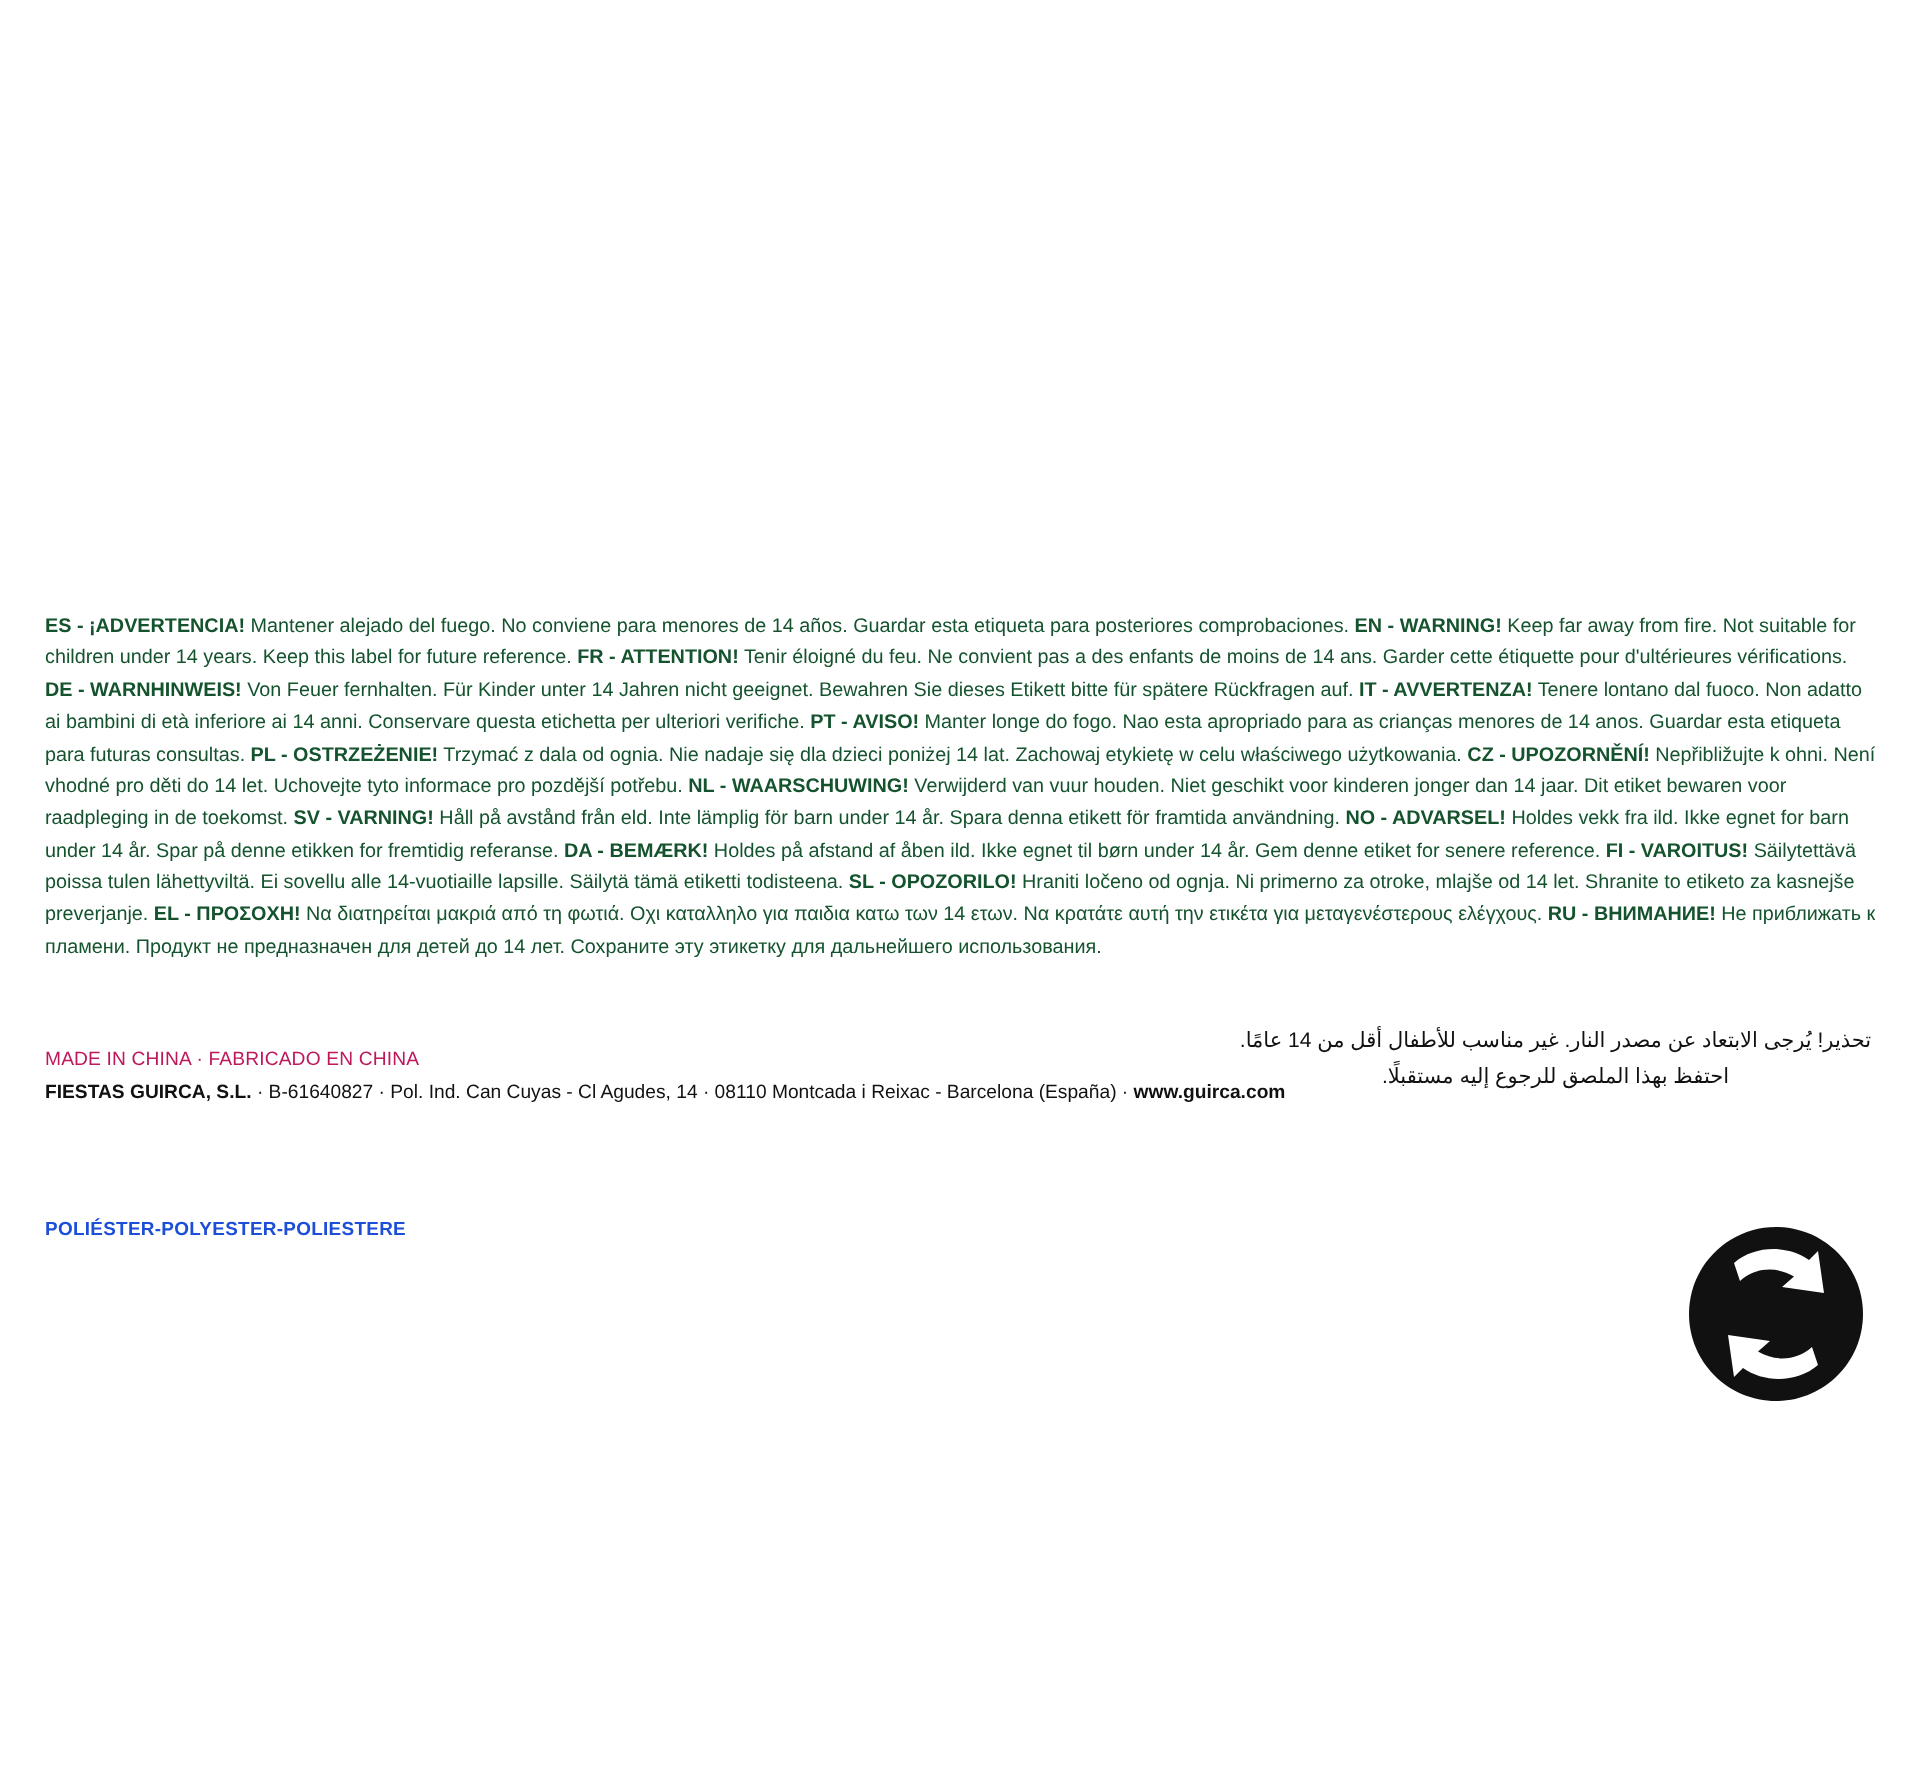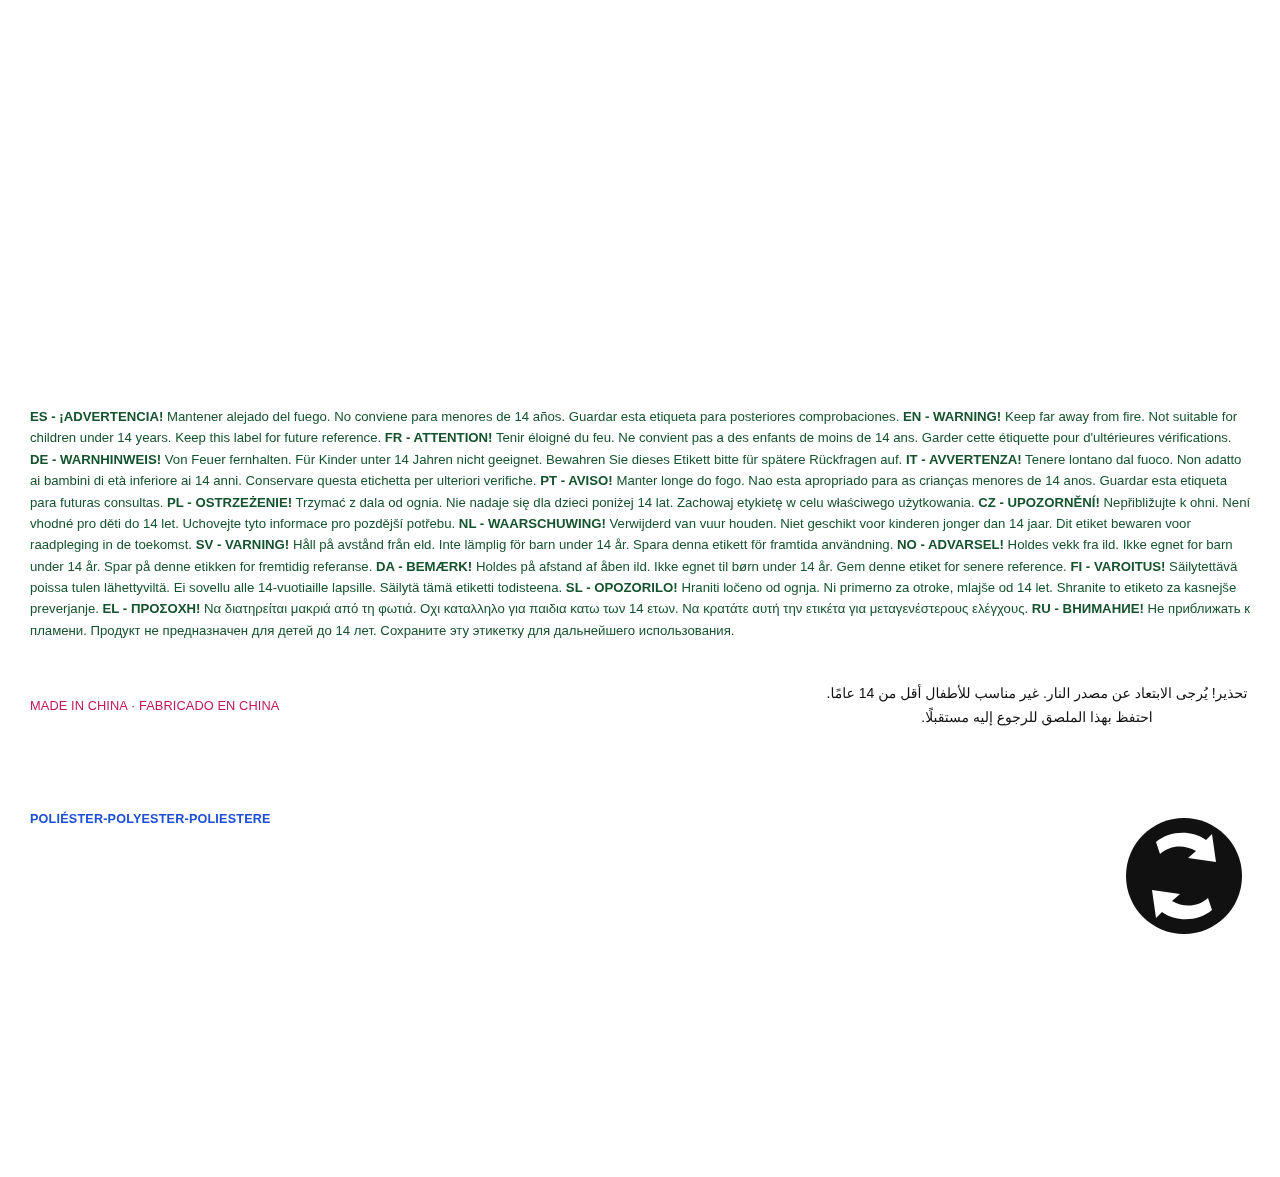--- a/index.html
+++ b/index.html
@@ -92,20 +92,23 @@
 <body>
 
 <div class="label-sheet">
 
   <div class="warning-block"><b>ES - ¡ADVERTENCIA!</b> Mantener alejado del fuego. No conviene para menores de 14 años. Guardar esta etiqueta para posteriores comprobaciones. <b>EN - WARNING!</b> Keep far away from fire. Not suitable for children under 14 years. Keep this label for future reference. <b>FR - ATTENTION!</b> Tenir éloigné du feu. Ne convient pas a des enfants de moins de 14 ans. Garder cette étiquette pour d'ultérieures vérifications. <b>DE - WARNHINWEIS!</b> Von Feuer fernhalten. Für Kinder unter 14 Jahren nicht geeignet. Bewahren Sie dieses Etikett bitte für spätere Rückfragen auf. <b>IT - AVVERTENZA!</b> Tenere lontano dal fuoco. Non adatto ai bambini di età inferiore ai 14 anni. Conservare questa etichetta per ulteriori verifiche. <b>PT - AVISO!</b> Manter longe do fogo. Nao esta apropriado para as crianças menores de 14 anos. Guardar esta etiqueta para futuras consultas. <b>PL - OSTRZEŻENIE!</b> Trzymać z dala od ognia. Nie nadaje się dla dzieci poniżej 14 lat. Zachowaj etykietę w celu właściwego użytkowania. <b>CZ - UPOZORNĚNÍ!</b> Nepřibližujte k ohni. Není vhodné pro děti do 14 let. Uchovejte tyto informace pro pozdější potřebu. <b>NL - WAARSCHUWING!</b> Verwijderd van vuur houden. Niet geschikt voor kinderen jonger dan 14 jaar. Dit etiket bewaren voor raadpleging in de toekomst. <b>SV - VARNING!</b> Håll på avstånd från eld. Inte lämplig för barn under 14 år. Spara denna etikett för framtida användning. <b>NO - ADVARSEL!</b> Holdes vekk fra ild. Ikke egnet for barn under 14 år. Spar på denne etikken for fremtidig referanse. <b>DA - BEMÆRK!</b> Holdes på afstand af åben ild. Ikke egnet til børn under 14 år. Gem denne etiket for senere reference. <b>FI - VAROITUS!</b> Säilytettävä poissa tulen lähettyviltä. Ei sovellu alle 14-vuotiaille lapsille. Säilytä tämä etiketti todisteena. <b>SL - OPOZORILO!</b> Hraniti ločeno od ognja. Ni primerno za otroke, mlajše od 14 let. Shranite to etiketo za kasnejše preverjanje. <b>EL - ΠΡΟΣΟΧΗ!</b> Να διατηρείται μακριά από τη φωτιά. Οχι καταλληλο για παιδια κατω των 14 ετων. Να κρατάτε αυτή την ετικέτα για μεταγενέστερους ελέγχους. <b>RU - ВНИМАНИЕ!</b> Не приближать к пламени. Продукт не предназначен для детей до 14 лет. Сохраните эту этикетку для дальнейшего использования.</div>
 
   <div class="arabic-block">تحذير! يُرجى الابتعاد عن مصدر النار. غير مناسب للأطفال أقل من 14 عامًا. احتفظ بهذا الملصق للرجوع إليه مستقبلًا.</div>
 
   <div class="made-in">MADE IN CHINA · FABRICADO EN CHINA</div>
 
+  <div class="company-line">
+    <span class="company-name">FIESTAS GUIRCA, S.L.</span><span class="company-address"> · B-61640827 · Pol. Ind. Can Cuyas - Cl Agudes, 14 · 08110 Montcada i Reixac - Barcelona (España) · </span><span class="company-web">www.guirca.com</span>
+  </div>
 
   <div class="material-line">POLIÉSTER-POLYESTER-POLIESTERE</div>
 
   <div class="green-dot-mark">
     <svg width="116" height="116" viewBox="0 0 116 116" aria-hidden="true">
       <g fill="#111111">
         <path d="M58 2 A56 56 0 0 1 114 58 A56 56 0 0 1 58 114 A56 56 0 0 1 2 58 A56 56 0 0 1 58 2 Z
                  M58 9 A49 49 0 0 0 9 58 A49 49 0 0 0 58 107 A49 49 0 0 0 107 58 A49 49 0 0 0 58 9 Z" fill="#111111" opacity="0"></path>
         <path d="M58 0 C90.03 0 116 25.97 116 58 C116 90.03 90.03 116 58 116 C25.97 116 0 90.03 0 58 C0 25.97 25.97 0 58 0 Z" fill="#111111"></path>
         <path d="M30 24 C44 12 66 12 80 22 L86 16 L90 44 L62 40 L70 33 C58 26 44 27 34 36 Z" fill="#ffffff"></path>

